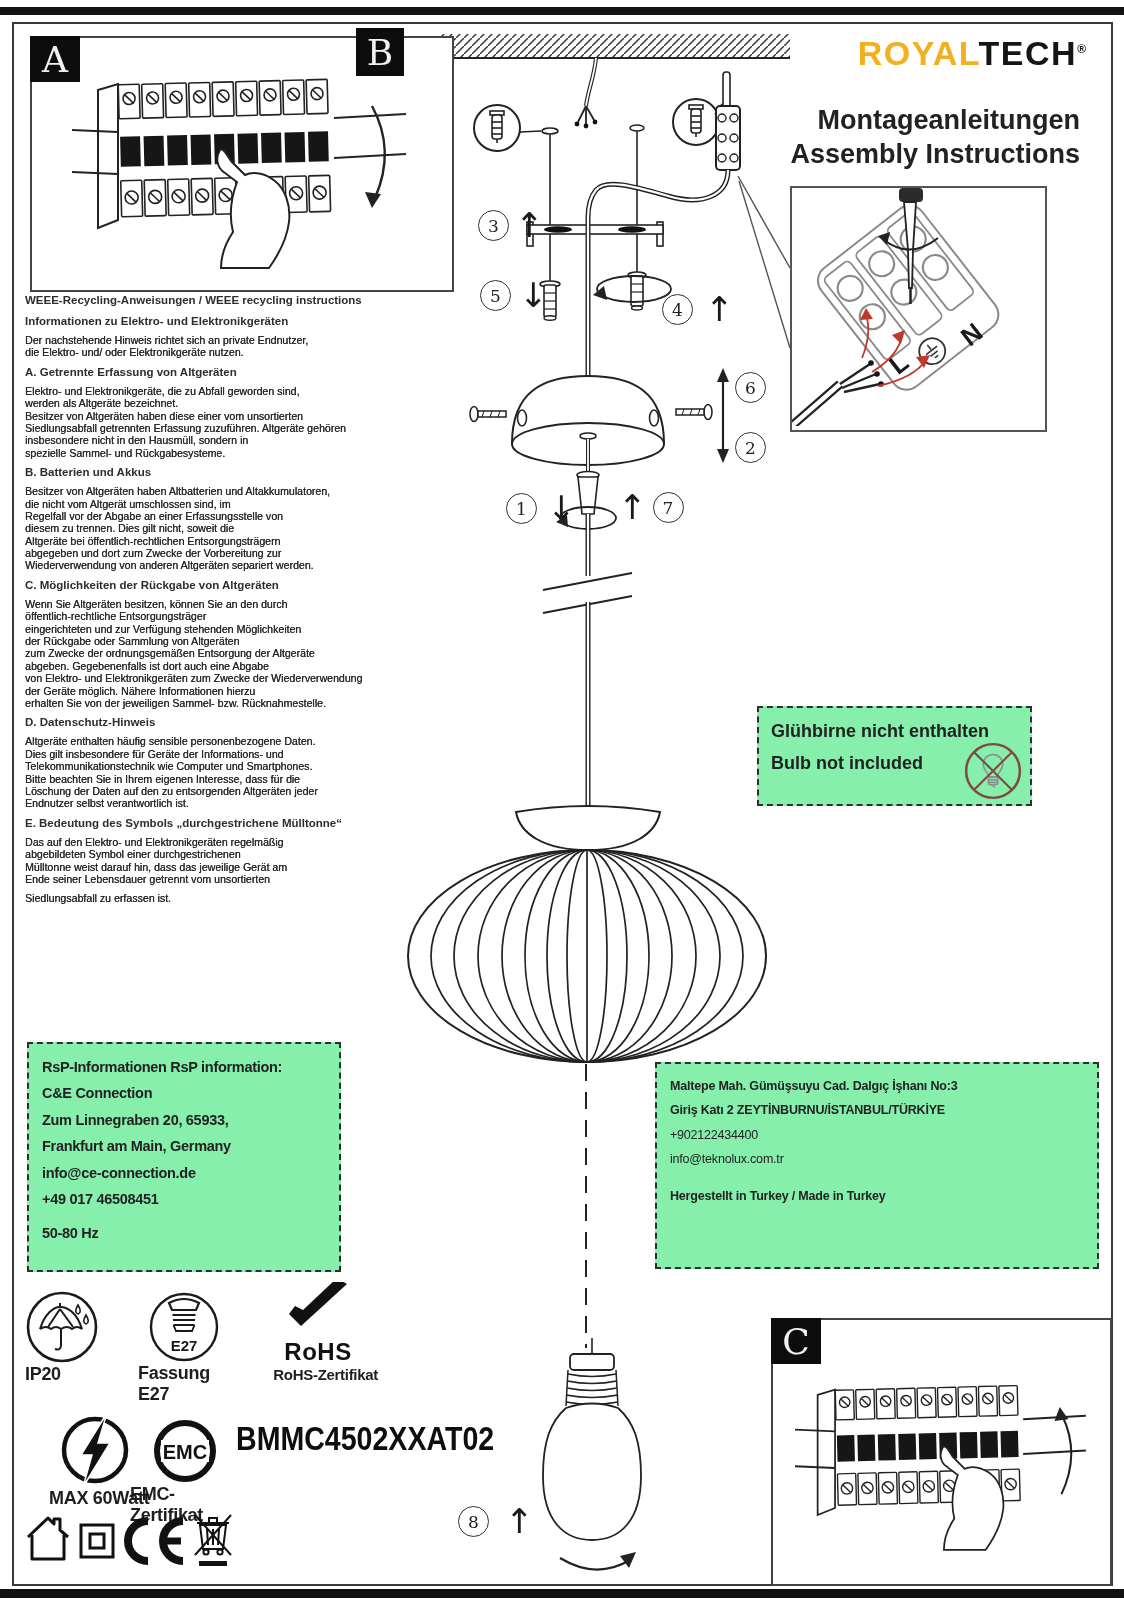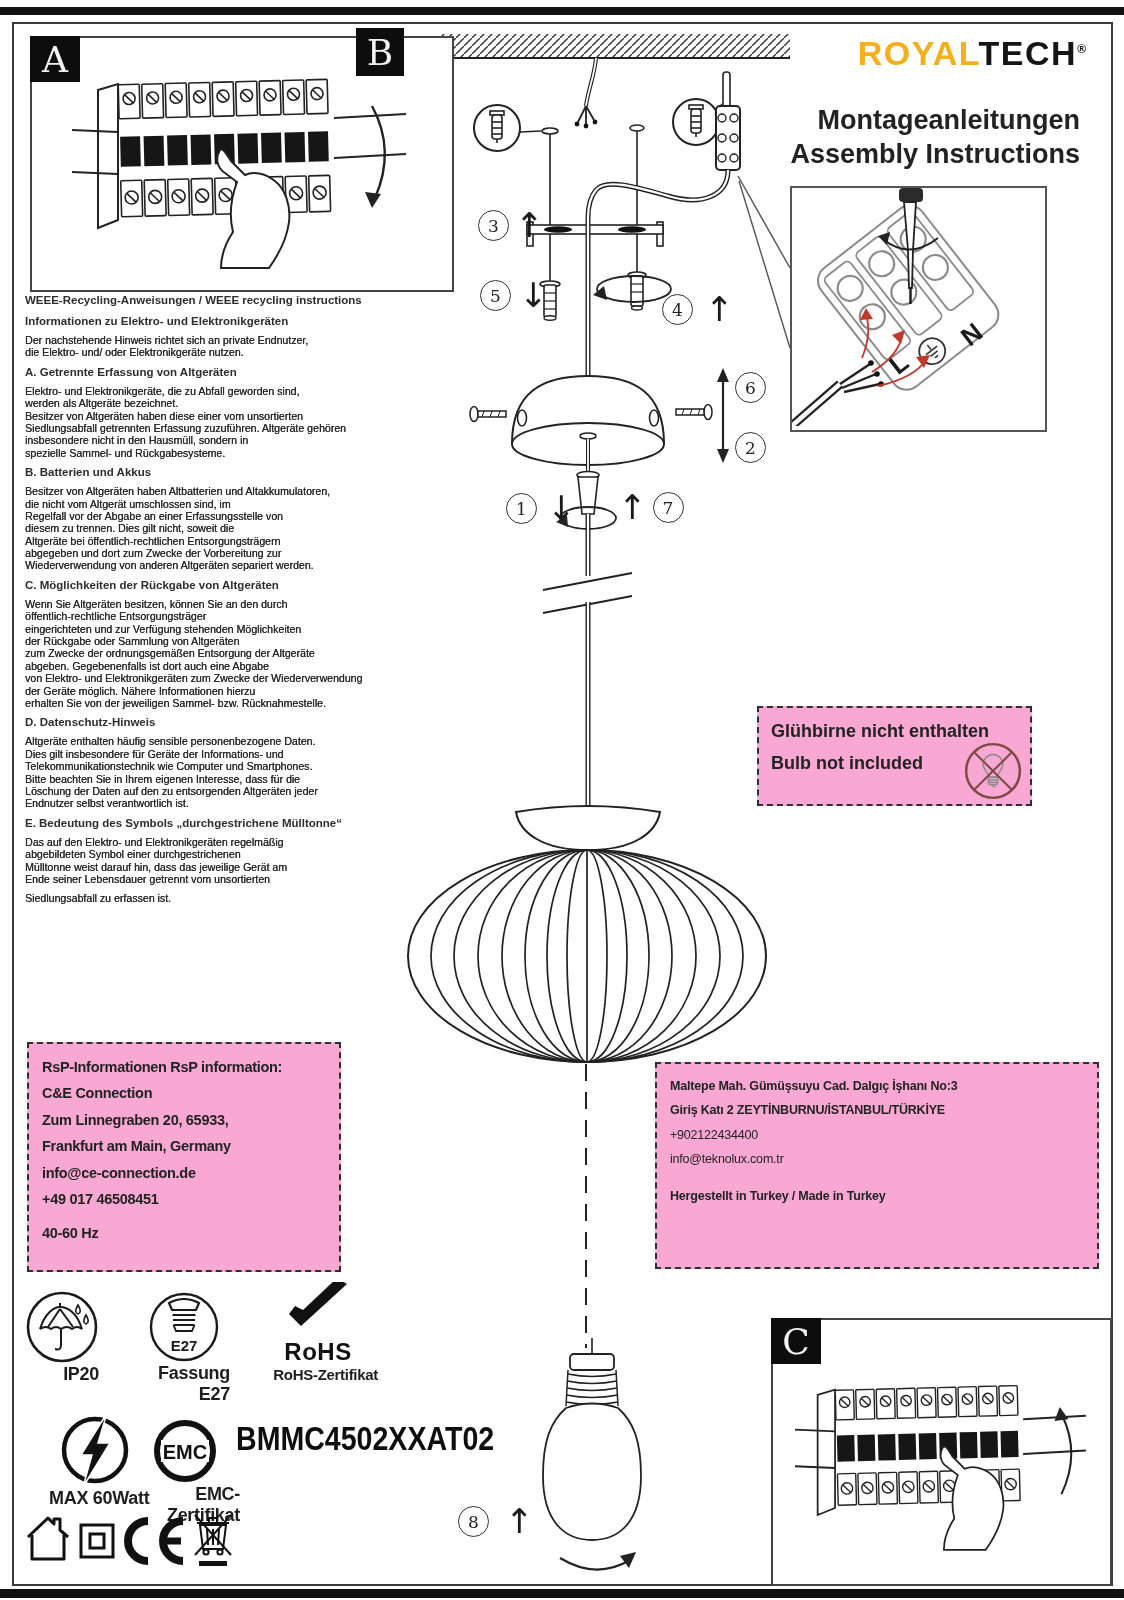--- a/index.html
+++ b/index.html
@@ -23,42 +23,42 @@
   .brand .reg{font-size:12px;vertical-align:super;color:#151515;letter-spacing:0;}
   .doc-title{left:690px;top:104px;width:390px;text-align:right;font-size:27px;font-weight:600;
              line-height:1.25;color:#222;z-index:5;}
   
   .weee{left:25px;top:294px;width:412px;z-index:5;}
   .weee .w-title{font-size:11.5px;font-weight:bold;margin-bottom:9px;}
   .weee h3{font-size:11.5px;font-weight:bold;margin:2px 0 7px 0;}
   .weee p{font-size:10.6px;line-height:1.17;margin:0 0 7px 0;white-space:pre-line;
           color:#2a2a2a;text-shadow:0.25px 0 0 #2a2a2a;}
   
-  .dashed-box{border:2.5px dashed #2f2f2f;background:#f9a8d4;z-index:4;}
+  .dashed-box{border:2.5px dashed #2f2f2f;background:#86efac;z-index:4;}
   .bulb-box{left:757px;top:706px;width:271px;height:96px;}
   .bulb-box .txt{position:absolute;left:12px;top:8px;font-size:18px;font-weight:600;line-height:1.75;color:#222;}
   .rsp-box{left:27px;top:1042px;width:310px;height:226px;}
   .rsp-line{font-size:14.5px;font-weight:bold;letter-spacing:-0.3px;line-height:1.82;color:#222;}
   .rsp-inner{padding:10px 13px;}
   .rsp-last{margin-top:8px;}
   .mfg-box{left:655px;top:1062px;width:440px;height:203px;}
   .mfg-inner{padding:10px 13px;}
   .mfg-line{font-size:12.5px;line-height:1.95;letter-spacing:-0.2px;color:#222;}
   .b{font-weight:bold;}
   .mfg-made{margin-top:12px;}
   
   .step{display:flex;align-items:center;z-index:7;}
   .step .circ{width:29px;height:29px;border:1.8px solid #333;border-radius:50%;
     display:flex;align-items:center;justify-content:center;background:#fff;
     font-family:"DejaVu Serif",serif;font-size:17px;color:#222;}
   .step .arrow{font-size:34px;color:#1a1a1a;line-height:0.8;font-family:"DejaVu Sans",sans-serif;}
   .g6{margin-left:6px;}.g8{margin-left:8px;}.g10{margin-left:10px;}.g12{margin-left:12px;}.g16{margin-left:16px;}
   .r6{margin-right:6px;}
   
-  .cert-label{font-weight:bold;font-size:18px;color:#1e1e1e;text-align:right;letter-spacing:-0.3px;}
+  .cert-label{font-weight:bold;font-size:18px;color:#1e1e1e;text-align:left;letter-spacing:-0.3px;}
   .rohs-word{font-weight:bold;font-size:24px;letter-spacing:0.5px;color:#111;text-align:center;}
   .rohs-label{font-weight:bold;font-size:15px;color:#1e1e1e;text-align:right;letter-spacing:-0.3px;}
   .code{left:236px;top:1419px;font-size:34px;font-weight:bold;color:#0e0e0e;
         transform:scaleX(0.84);transform-origin:left center;white-space:nowrap;z-index:5;}
   svg{display:block;}
   .z5{z-index:5;}
 </style>
 </head>
 <body>
 
@@ -419,21 +419,21 @@
 </div>
 
 <div class="abs dashed-box rsp-box">
   <div class="rsp-inner">
     <div class="rsp-line">RsP-Informationen RsP information:</div>
     <div class="rsp-line">C&amp;E Connection</div>
     <div class="rsp-line">Zum Linnegraben 20, 65933,</div>
     <div class="rsp-line">Frankfurt am Main, Germany</div>
     <div class="rsp-line">info@ce-connection.de</div>
     <div class="rsp-line">+49 017 46508451</div>
-    <div class="rsp-line rsp-last">40-60 Hz</div>
+    <div class="rsp-line rsp-last">50-80 Hz</div>
   </div>
 </div>
 
 <div class="abs dashed-box mfg-box">
   <div class="mfg-inner">
     <div class="mfg-line b">Maltepe Mah. Gümüşsuyu Cad. Dalgıç İşhanı No:3</div>
     <div class="mfg-line b">Giriş Katı 2 ZEYTİNBURNU/İSTANBUL/TÜRKİYE</div>
     <div class="mfg-line">+902122434400</div>
     <div class="mfg-line">info@teknolux.com.tr</div>
     <div class="mfg-line b mfg-made">Hergestellt in Turkey / Made in Turkey</div>

